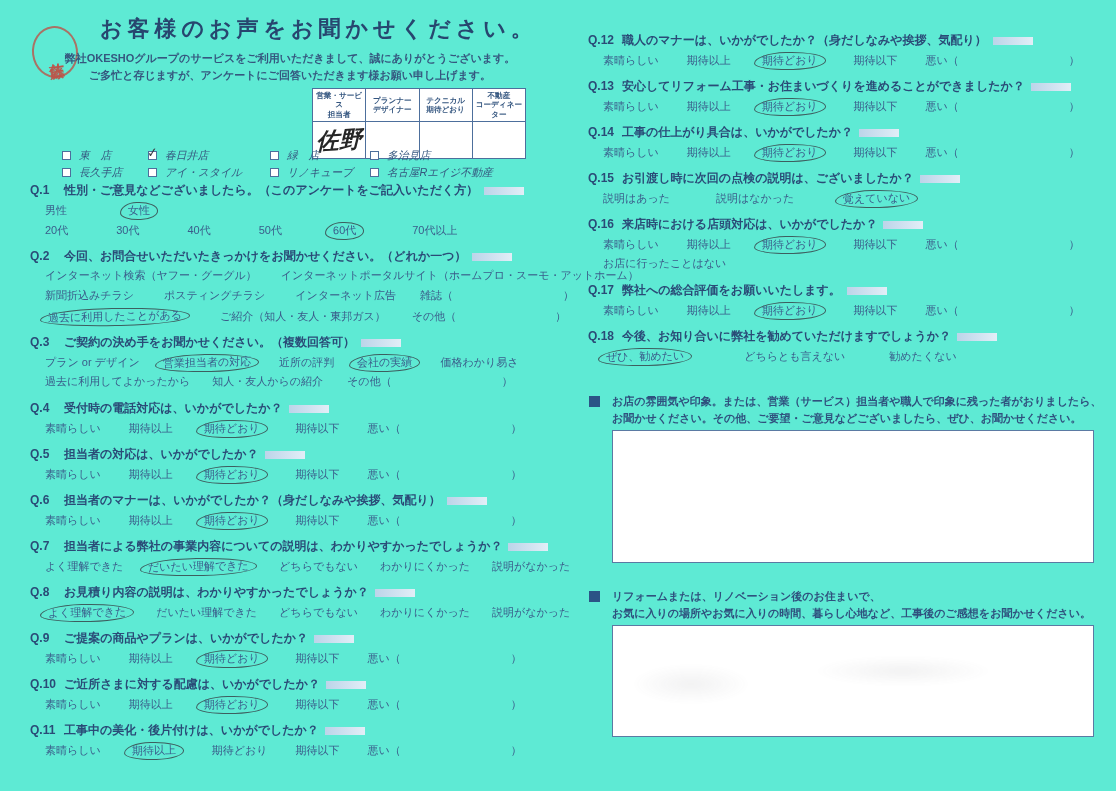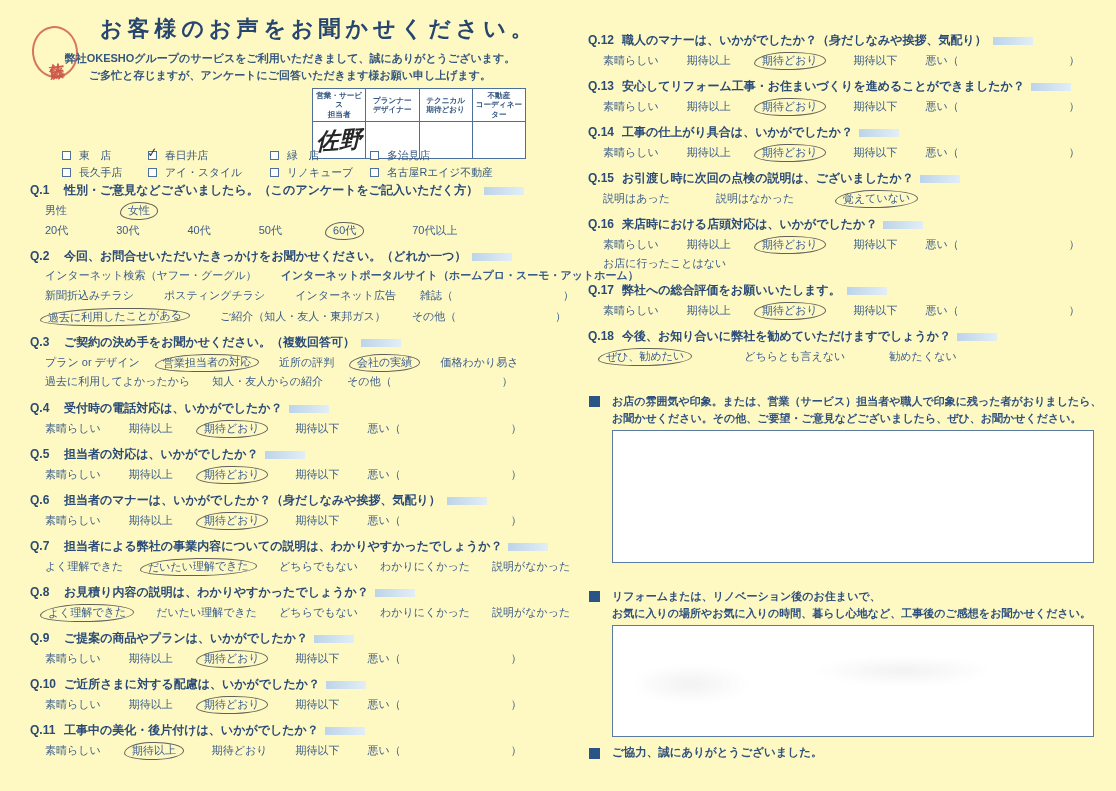--- a/index.html
+++ b/index.html
@@ -3,21 +3,21 @@
 <meta charset="utf-8">
 <style>
   * { margin:0; padding:0; box-sizing:border-box; }
   html,body { width:1116px; height:791px; }
   body {
     background:#f2f2ef;
     font-family:"Liberation Sans","DejaVu Sans",sans-serif;
   }
   .page {
     position:relative; width:1116px; height:791px;
-    background:#fef9c3; overflow:hidden;
+    background:#5eead4; overflow:hidden;
     color:#33557f;
   }
   
   .stamp {
     position:absolute; left:32px; top:26px; width:46px; height:52px;
     border:2.4px solid rgba(199,68,58,.8); border-radius:50%;
     display:flex; align-items:center; justify-content:center;
     writing-mode:vertical-rl; font-size:15px; font-weight:bold;
     color:rgba(199,68,58,.9); transform:rotate(-7deg); line-height:1;
     letter-spacing:1px; opacity:.9;
@@ -39,21 +39,21 @@
   .staff-table th {
     width:25%; font-size:7.6px; font-weight:600; color:#33557f;
     white-space:pre-line; line-height:1.25; padding:2px 0; text-align:center;
   }
   .staff-table td { height:37px; text-align:center; vertical-align:middle; }
   .handwriting {
     font-family:"DejaVu Serif",serif; font-style:italic; font-weight:bold;
     font-size:23px; color:#262626; display:inline-block; transform:rotate(-4deg) skewX(-4deg);
   }
   
-  .stores { position:absolute; left:62px; top:147px; }
+  .stores { position:absolute; left:62px; top:147px;font-style:italic; }
   .store-row { display:grid; grid-template-columns:86px 122px 100px 180px; height:17px; }
   .store-item { display:flex; align-items:center; font-size:10.8px; color:#35577f; cursor:default; }
   .cbx {
     position:relative; width:9px; height:9px; border:1.2px solid #4d6f9c;
     margin-right:8px; background:#fff; flex:0 0 auto;
   }
   .cbx .check {
     position:absolute; left:-2px; top:-7px; font-size:13px; color:#3a3a42;
     transform:rotate(-6deg); font-weight:bold;
   }
@@ -164,21 +164,21 @@
     </div>
 
   <div class="qcol" id="q-left">
       <div class="q">
         <div class="q-title"><span class="q-num">Q.1</span><span>性別・ご意見などございましたら。（このアンケートをご記入いただく方）</span><span class="hl"></span></div>
         <div class="q-line"><span class="opt" style="margin-right: 58px;">男性</span><span class="opt circ" style="margin-right: 0px;">女性</span></div>
         <div class="q-line"><span class="opt" style="margin-right: 48px;">20代</span><span class="opt" style="margin-right: 48px;">30代</span><span class="opt" style="margin-right: 48px;">40代</span><span class="opt" style="margin-right: 48px;">50代</span><span class="opt circ" style="margin-right: 48px;">60代</span><span class="opt" style="margin-right: 0px;">70代以上</span></div>
       </div>
       <div class="q">
         <div class="q-title"><span class="q-num">Q.2</span><span>今回、お問合せいただいたきっかけをお聞かせください。（どれか一つ）</span><span class="hl"></span></div>
-        <div class="q-line"><span class="opt" style="margin-right: 24px;">インターネット検索（ヤフー・グーグル）</span><span class="opt" style="margin-right: 18px; font-weight: bold;">インターネットポータルサイト（ホームプロ・スーモ・アットホーム）</span></div>
+        <div class="q-line"><span class="opt" style="margin-right: 24px;">インターネット検索（ヤフー・グーグル）</span><span class="opt" style="margin-right: 18px;">インターネットポータルサイト（ホームプロ・スーモ・アットホーム）</span></div>
         <div class="q-line"><span class="opt" style="margin-right: 30px;">新聞折込みチラシ</span><span class="opt" style="margin-right: 30px;">ポスティングチラシ</span><span class="opt" style="margin-right: 24px;">インターネット広告</span><span class="opt" style="margin-right: 0px;">雑誌（　　　　　　　　　　）</span></div>
         <div class="q-line"><span class="opt circ" style="margin-right: 30px;">過去に利用したことがある</span><span class="opt" style="margin-right: 26px;">ご紹介（知人・友人・東邦ガス）</span><span class="opt" style="margin-right: 0px;">その他（　　　　　　　　　）</span></div>
       </div>
       <div class="q">
         <div class="q-title"><span class="q-num">Q.3</span><span>ご契約の決め手をお聞かせください。（複数回答可）</span><span class="hl"></span></div>
         <div class="q-line"><span class="opt" style="margin-right: 20px;">プラン or デザイン</span><span class="opt circ" style="margin-right: 20px;">営業担当者の対応</span><span class="opt" style="margin-right: 20px;">近所の評判</span><span class="opt circ" style="margin-right: 20px;">会社の実績</span><span class="opt" style="">価格</span><span class="opt" style="margin-right: 0px;">わかり易さ</span></div>
         <div class="q-line"><span class="opt" style="margin-right: 22px;">過去に利用してよかったから</span><span class="opt" style="margin-right: 24px;">知人・友人からの紹介</span><span class="opt" style="margin-right: 0px;">その他（　　　　　　　　　　）</span></div>
       </div>
       <div class="q">
         <div class="q-title"><span class="q-num">Q.4</span><span>受付時の電話対応は、いかがでしたか？</span><span class="hl"></span></div>
@@ -264,19 +264,15 @@
               <div>リフォームまたは、リノベーション後のお住まいで、</div>
               <div>お気に入りの場所やお気に入りの時間、暮らし心地など、工事後のご感想をお聞かせください。</div>
             </div>
           </div>
           <div class="comment-box" style="height: 112px;">
             <div class="smudge" style="left: 18px; top: 38px; width: 120px; height: 40px;"></div>
             <div class="smudge" style="left: 200px; top: 30px; width: 180px; height: 30px;"></div>
           </div>
         </div>
       </div>
-    <div class="footer-row">
-      <span class="bullet"></span>
-      <span>ご協力、誠にありがとうございました。</span>
-    </div>
   </div>
 
 </div>
 
 </body></html>

